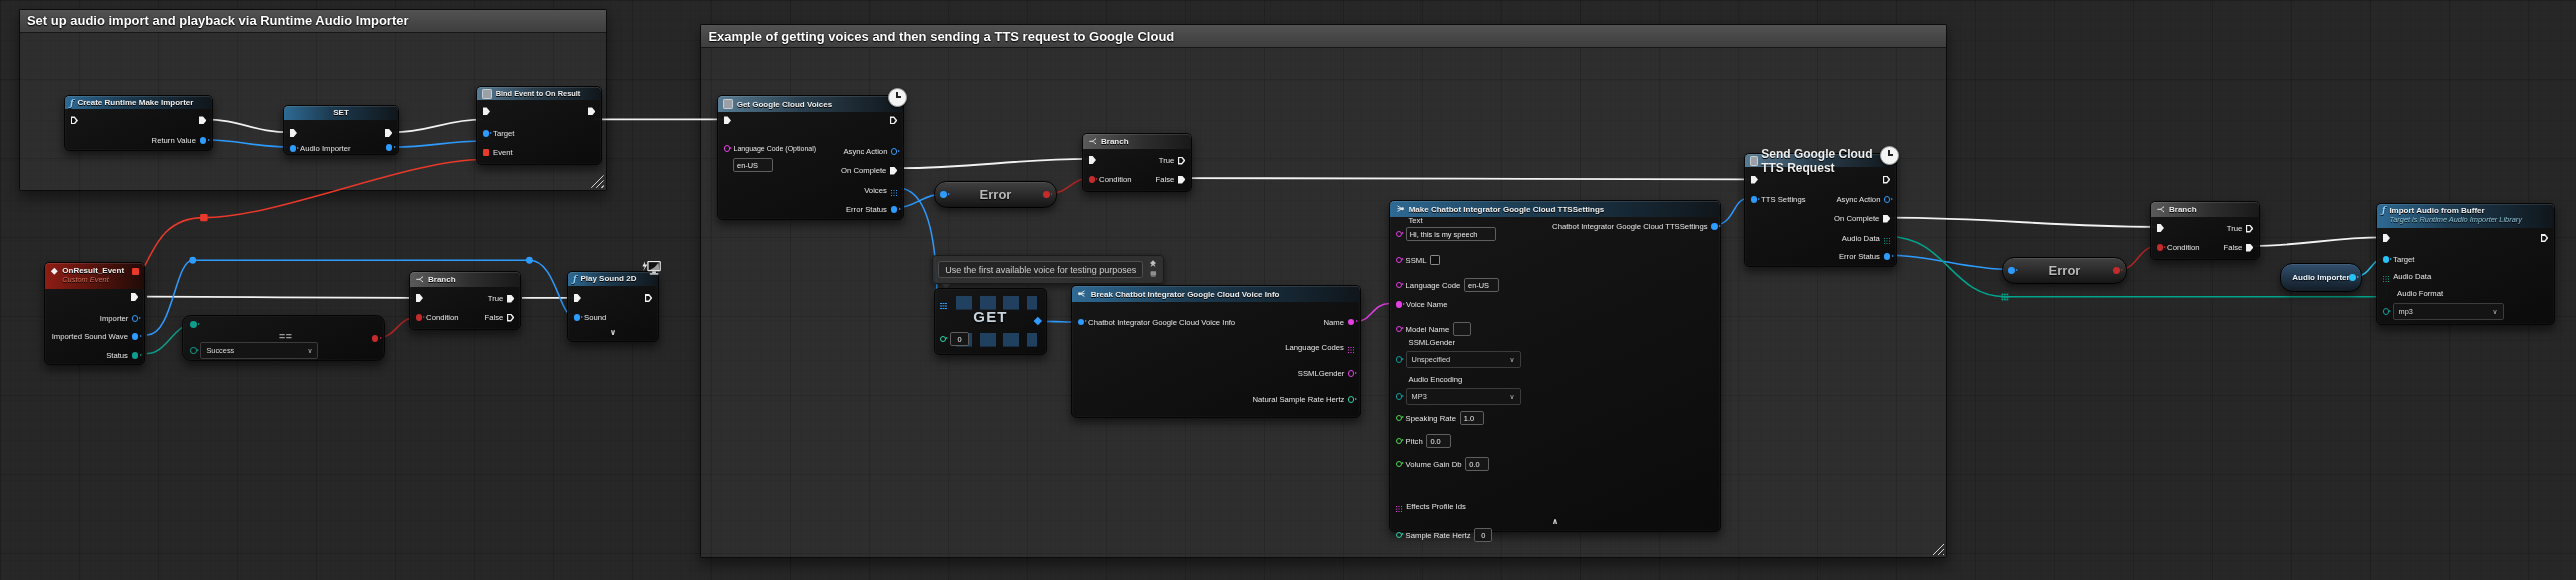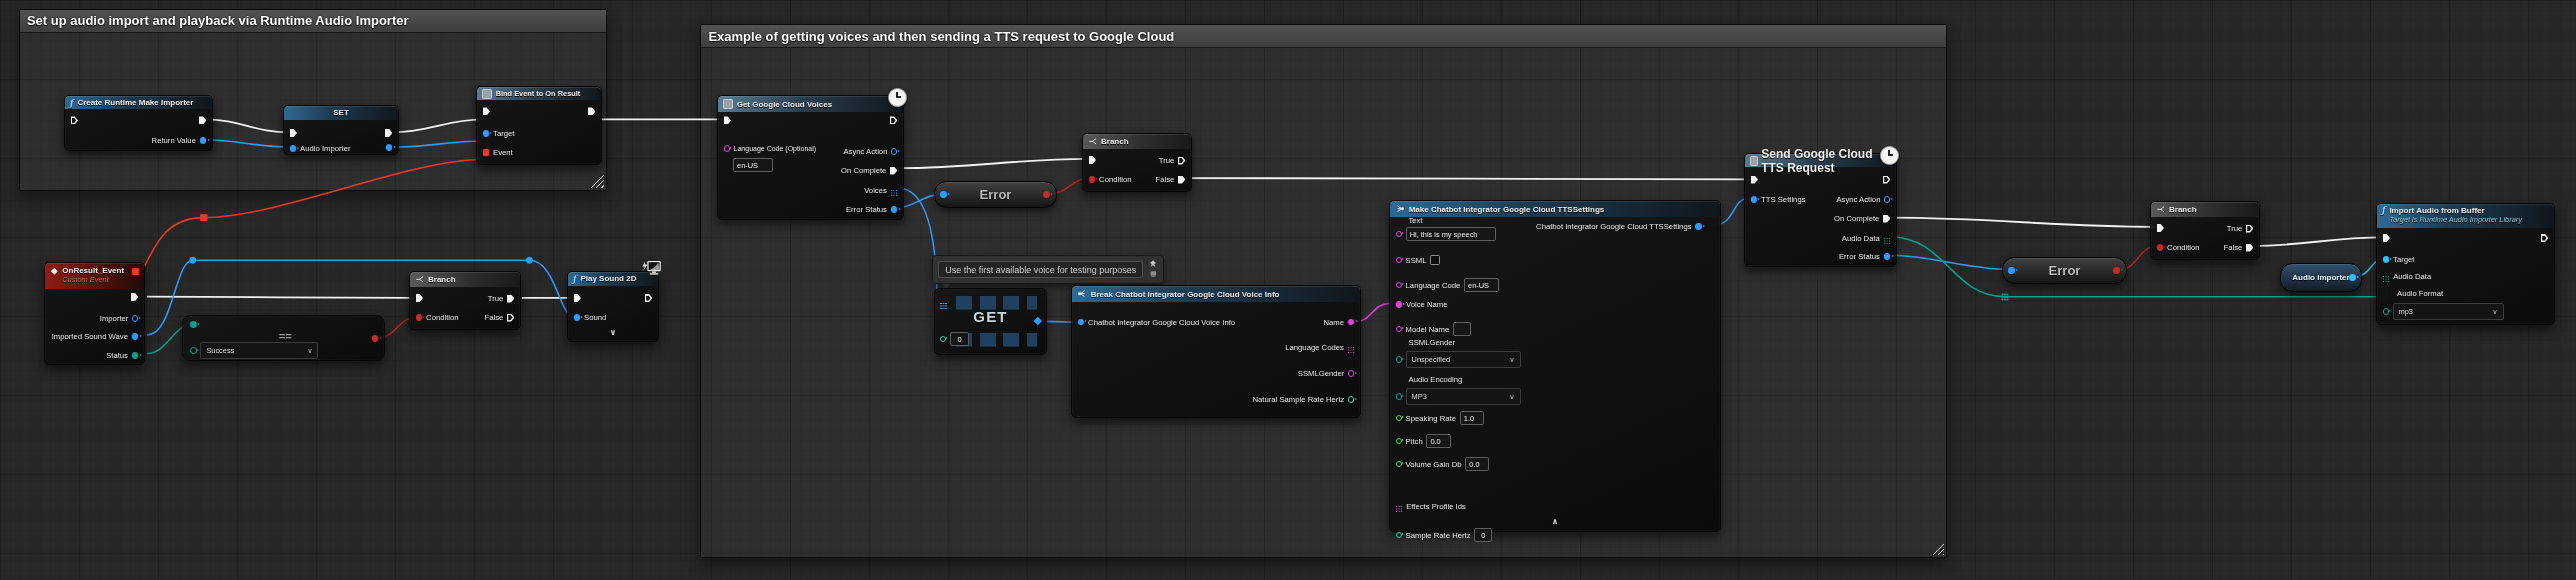--- a/index.html
+++ b/index.html
@@ -456,21 +456,21 @@
 </div>
 
 <div class="node" style="left:1389px;top:200px;width:330px;height:330px;">
   <div class="hdr hdr-fn" style="height:16px;">
     <svg width="10" height="9.3" viewBox="0 0 16 15">
       <circle cx="12" cy="7.5" r="2.4" fill="#e8e8e8"></circle>
         <path d="M11 7.5 L4 3 M11 7.5 L4 7.5 M11 7.5 L4 12" stroke="#e8e8e8" stroke-width="1.5" fill="none"></path>
       </svg>
     <span>Make Chatbot Integrator Google Cloud TTSSettings</span>
     </div>
-  <div class="row r" style="right:18px;top:21px;">
+  <div class="row r" style="right:2px;top:21px;">
       <span class="pin pc c-blue"></span>
     <span class="flab">Chatbot Integrator Google Cloud TTSSettings</span>
     </div>
 
   <div class="row" style="left:18.5px;top:15px;">
       <span class="flab">Text</span>
     </div>
   <div class="row" style="left:5.6px;top:26px;">
       <span class="pin pc c-mag h"></span>
     <input class="ibox" style="width: 82px;" value="Hi, this is my speech">

